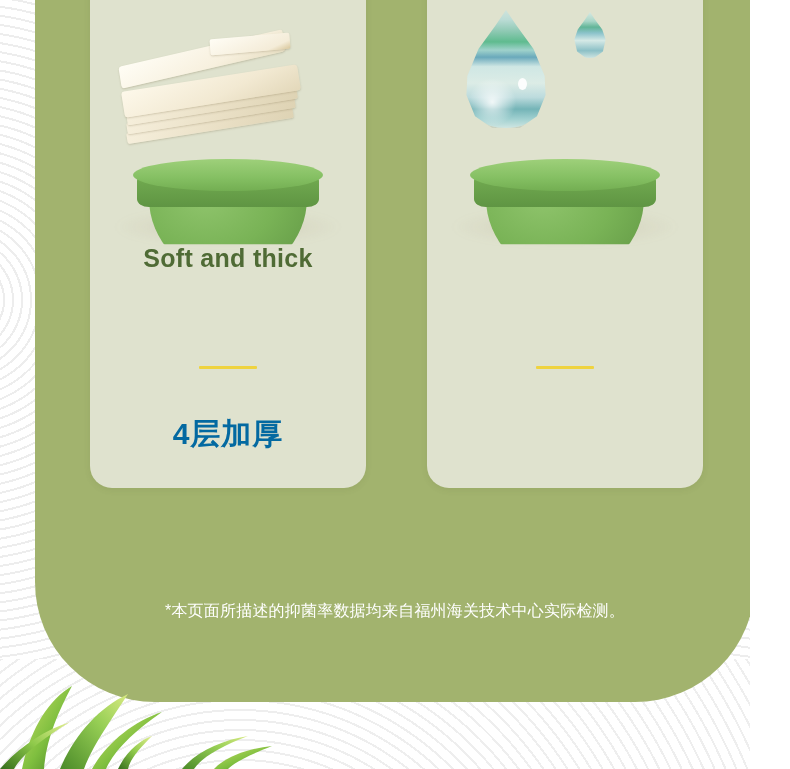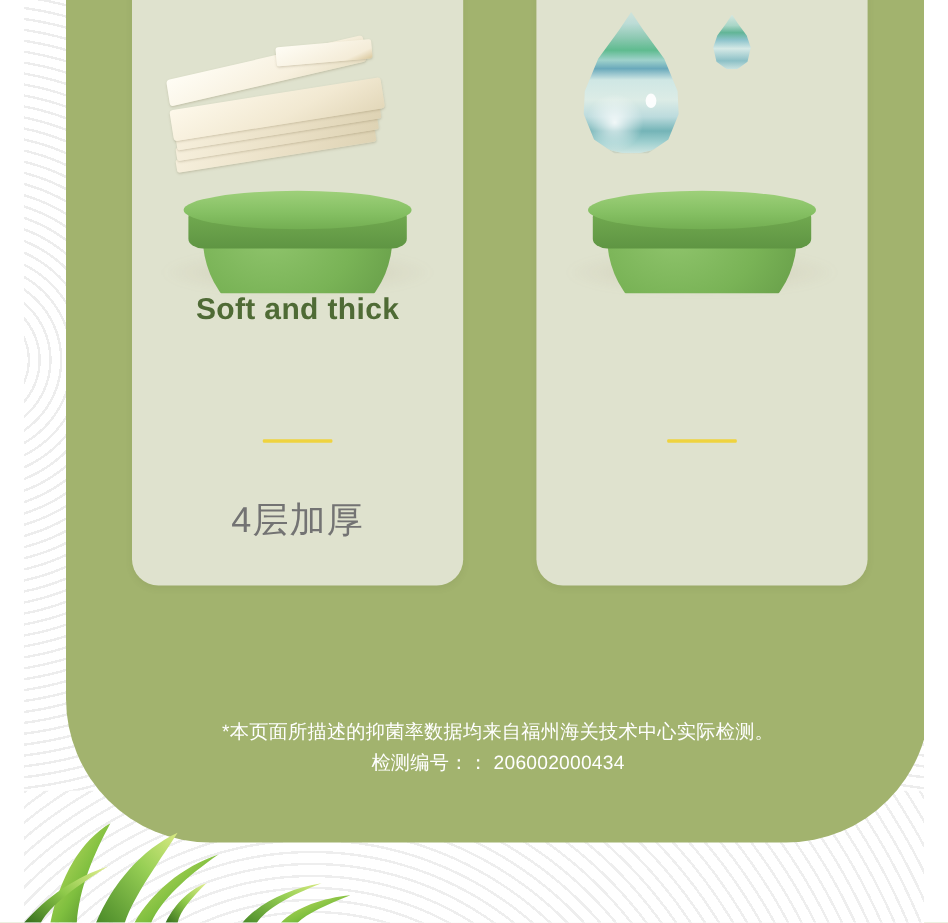--- a/index.html
+++ b/index.html
@@ -1,21 +1,21 @@
 <!DOCTYPE html>
 <html><head>
 <meta charset="utf-8">
 <style>
   html,body{margin:0;padding:0;}
   body{
     width:790px;height:769px;overflow:hidden;position:relative;
     background:#ffffff;
     font-family:"Liberation Sans","DejaVu Sans",sans-serif;
   }
-  #stage{position:absolute;inset:0;width:750px;height:769px;overflow:hidden;margin-left:20px;}
+  #stage{position:absolute;inset:0;width:750px;height:769px;overflow:hidden;}
 
   
   .texture-band{
     position:absolute;top:0;bottom:0;width:120px;
     background:
       repeating-linear-gradient(84deg,
         rgba(255,255,255,0) 0px,
         rgba(255,255,255,0) 3px,
         #e9e9e9 3px,
         #e9e9e9 4px,
@@ -135,22 +135,22 @@
     color:#4f6b35;
     padding:0 10px;box-sizing:border-box;
   }
   .divider{
     position:absolute;left:50%;transform:translateX(-50%);top:366px;
     width:58px;height:3px;background:#efd33f;border-radius:1px;
   }
   .cn-title{
     position:absolute;left:0;right:0;top:415px;
     text-align:center;
-    font-size:30px;line-height:38px;font-weight:400;letter-spacing:1px;
-    color:#737373;
+    font-size:30px;line-height:38px;font-weight:700;letter-spacing:1px;
+    color:#0369a1;
   }
 
   
   #footnote{
     position:absolute;left:35px;width:720px;top:598px;
     text-align:center;color:#ffffff;
     font-size:16px;line-height:26px;letter-spacing:.2px;
   }
   #footnote .ln{display:block;}
 
@@ -205,21 +205,20 @@
           <div class="ped-rim"></div>
           <div class="ped-top"></div>
         </div>
       </div>
       <div class="divider"></div>
     </div>
   </div>
 
   <div id="footnote">
     <span class="ln">*本页面所描述的抑菌率数据均来自福州海关技术中心实际检测。</span>
-    <span class="ln">检测编号：： 206002000434</span>
   </div>
 
   <svg class="leaves" viewBox="0 0 330 105" preserveAspectRatio="none">
     <defs>
       <linearGradient id="lg1" x1="0" y1="0" x2="1" y2="1">
         <stop offset="0%" stop-color="#cfe26a"></stop>
           <stop offset="55%" stop-color="#7fbf3f"></stop>
           <stop offset="100%" stop-color="#3f7a22"></stop>
       </linearGradient>
       <linearGradient id="lg2" x1="1" y1="0" x2="0" y2="1">

